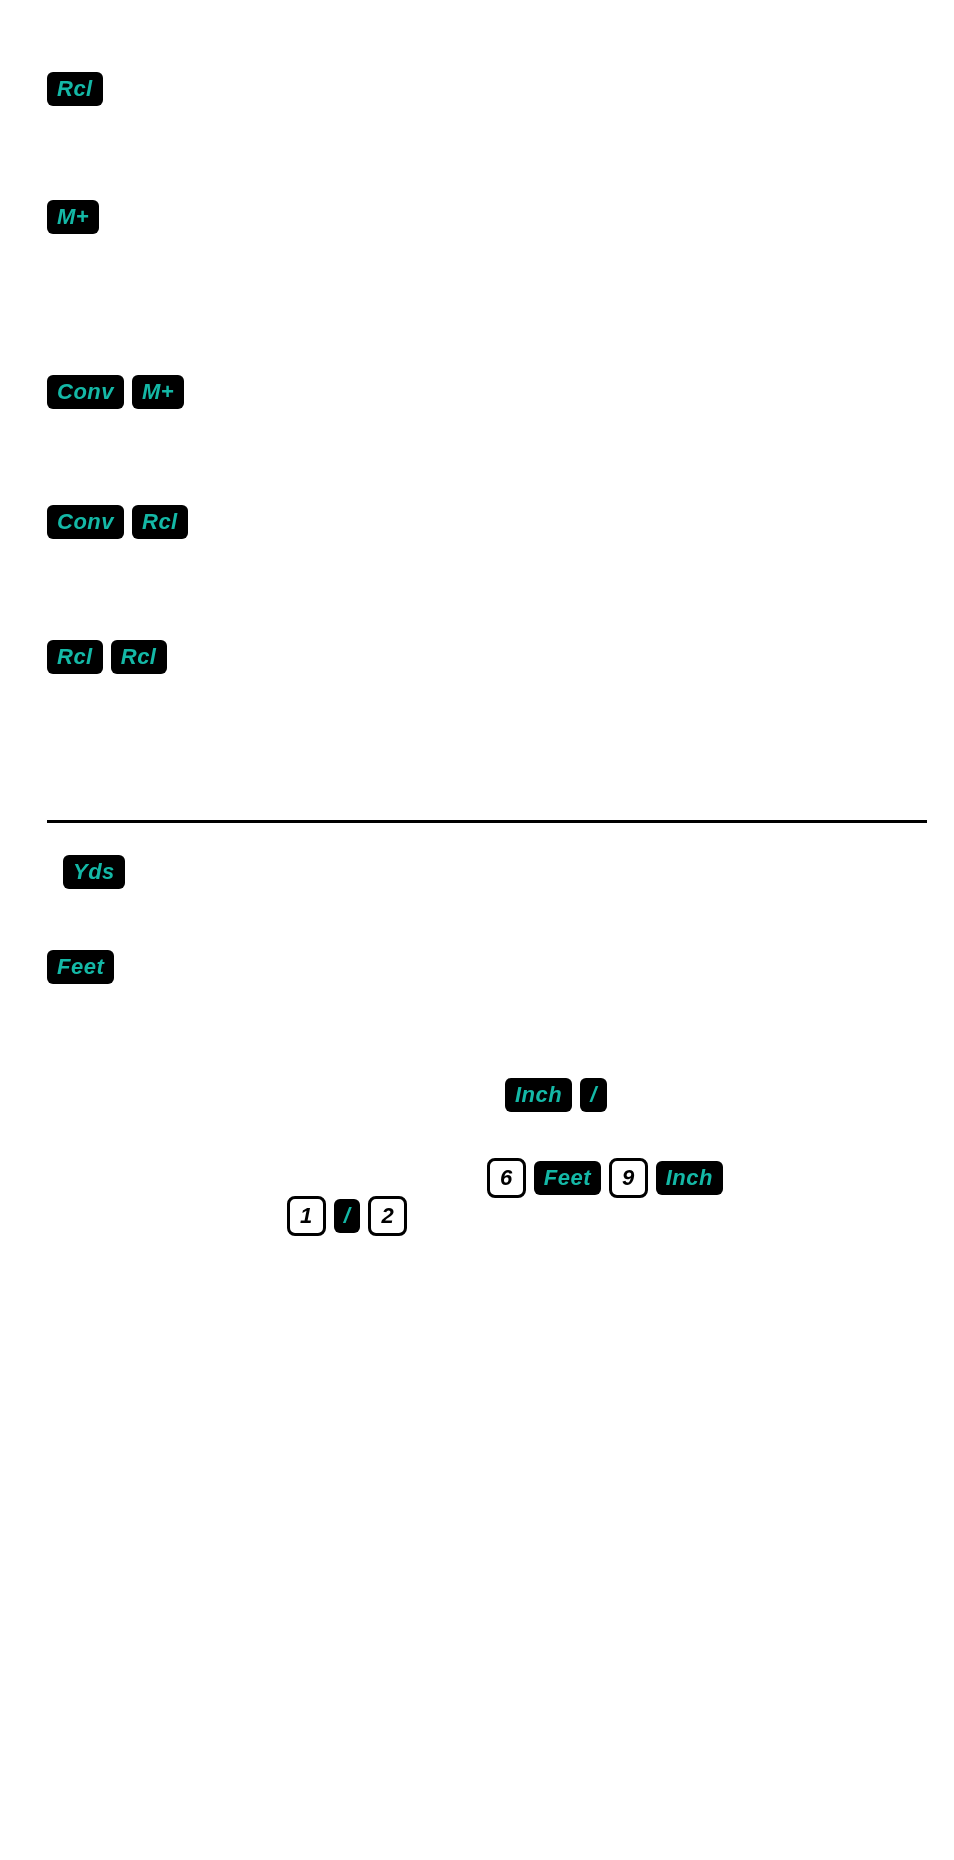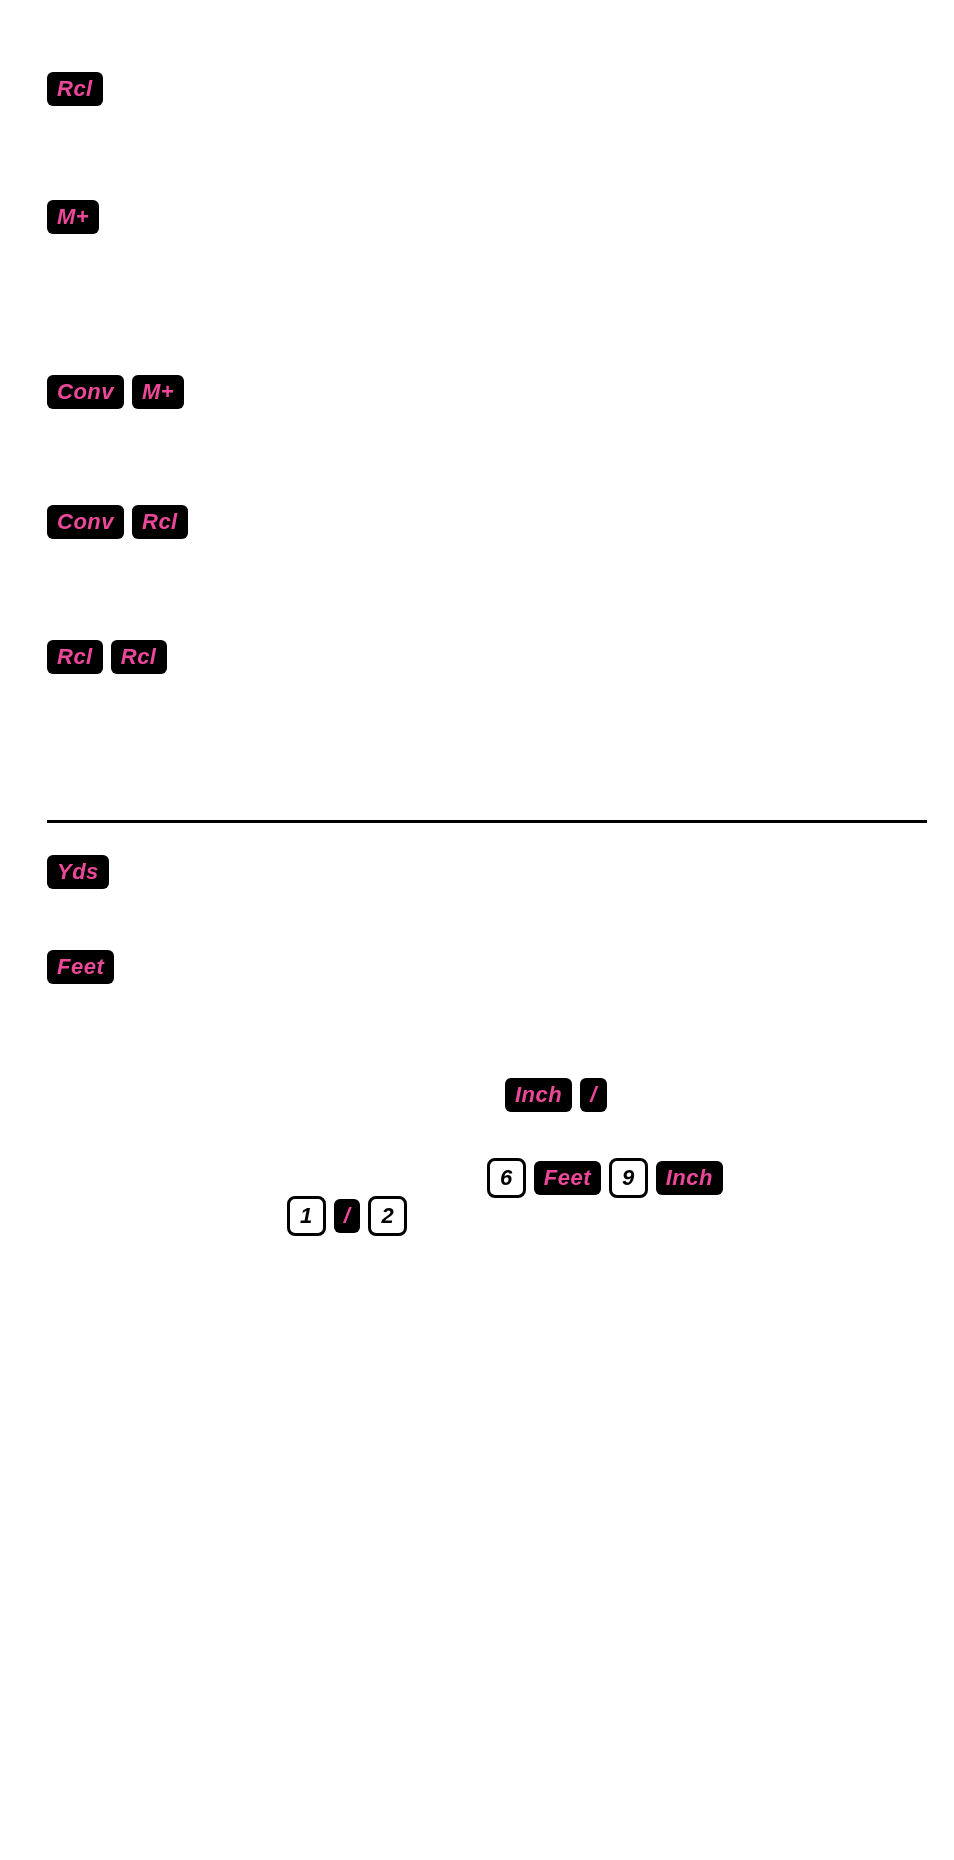--- a/index.html
+++ b/index.html
@@ -15,21 +15,21 @@
       position: relative;
       font-family: Arial, sans-serif;
       overflow: hidden;
     }
 
     .badge {
       display: inline-flex;
       align-items: center;
       justify-content: center;
       background: #000000;
-      color: #ec4899;
+      color: #14b8a6;
       border-radius: 6px;
       font-weight: 900;
       font-style: italic;
       padding: 4px 10px;
       font-size: 22px;
       letter-spacing: 0.5px;
     }
 
     .badge-outline {
       display: inline-flex;
@@ -82,21 +82,21 @@
   <span class="badge">Rcl</span>
 </div>
 
 <div class="row" style="top: 640px; left: 47px;">
   <span class="badge">Rcl</span>
   <span class="badge">Rcl</span>
 </div>
 
 <div class="divider" style="top: 820px;"></div>
 
-<div class="row" style="top: 855px; left: 47px;">
+<div class="row" style="top: 855px; left: 63px;">
   <span class="badge">Yds</span>
 </div>
 
 <div class="row" style="top: 950px; left: 47px;">
   <span class="badge">Feet</span>
 </div>
 
 <div class="row" style="top: 1078px; left: 505px;">
   <span class="badge">Inch</span>
   <span class="badge">/</span>

